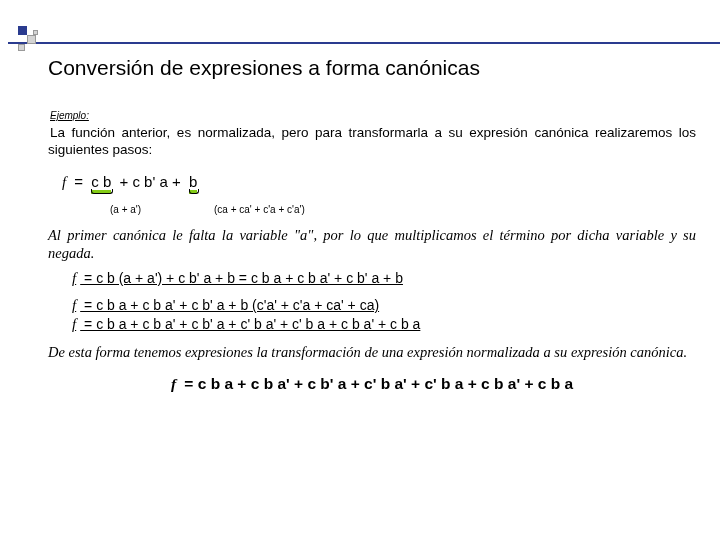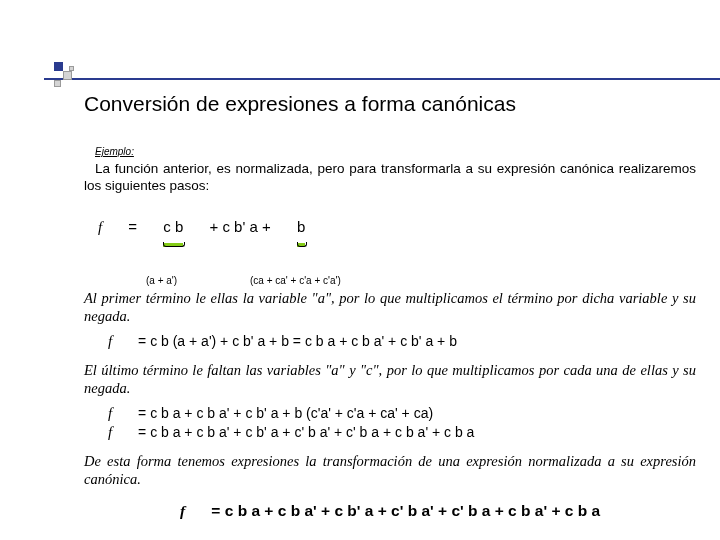--- a/index.html
+++ b/index.html
@@ -1,15 +1,15 @@
 <!DOCTYPE html>
 <html><head>
 <meta charset="utf-8">
 <style>
-  * { margin: 11px; padding: 0; box-sizing: border-box; }
+  * { margin: 2px; padding: 0; box-sizing: border-box; }
   body {
     width: 720px;
     height: 540px;
     background: #fff;
     font-family: Arial, Helvetica, sans-serif;
     color: #000;
     position: relative;
     overflow: hidden;
   }
   .decor {
@@ -67,21 +67,21 @@
   }
   .eq-f {
     font-family: "Times New Roman", serif;
     font-style: italic;
     font-size: 15px;
   }
   .underbrace {
     display: inline-block;
     position: relative;
     border-bottom: 4px solid #84cc16;
-    padding-bottom: 8px;
+    padding-bottom: 0;
   }
   .underbrace::after {
     content: "";
     position: absolute;
     bottom: -4px;
     left: 0;
     width: 100%;
     height: 4px;
     border-left: 1px solid #000;
     border-right: 1px solid #000;
@@ -101,20 +101,21 @@
     font-family: Garamond, "Times New Roman", serif;
     font-style: italic;
     font-size: 14.5px;
     text-align: justify;
     line-height: 1.25;
     margin-bottom: 8px;
   }
   .eq-plain {
     font-size: 14px;
     margin: 0 0 10px 24px;
+    text-decoration: underline;
   }
   .eq-plain .eq-f {
     font-size: 15px;
   }
   .final {
     font-family: "Times New Roman", serif;
     font-weight: bold;
     font-style: italic;
     font-size: 15.5px;
     text-align: center;
@@ -146,27 +147,26 @@
   </div>
 
   <div class="eq-block">
     <span class="eq-f">f</span><span> = </span><span class="underbrace">c b</span><span> + c b' a + </span><span class="underbrace">b</span>
   </div>
   <div class="annot-row">
     <span class="annot1">(a + a')</span>
     <span class="annot2">(ca + ca' + c'a + c'a')</span>
   </div>
 
-  <div class="italic-para">Al primer término le ellas la variable "a", por lo que multiplicamos el término por dicha variable y su negada.</div>
+  <div class="italic-para">Al primer canónica le falta la variable "a", por lo que multiplicamos el término por dicha variable y su negada.</div>
 
   <div class="eq-plain">
     <span class="eq-f">f</span><span> = c b (a + a') + c b' a + b    = c b a + c b a' + c b' a + b</span>
   </div>
 
-  <div class="italic-para">El último término le faltan las variables "a" y "c", por lo que multiplicamos por cada una de ellas y su negada.</div>
 
   <div class="eq-plain" style="margin-bottom:2px">
     <span class="eq-f">f</span><span> = c b a + c b a' + c b' a + b (c'a' + c'a + ca' + ca)</span>
   </div>
   <div class="eq-plain">
     <span class="eq-f">f</span><span> = c b a + c b a' + c b' a + c' b a' + c' b a + c b a' + c b a</span>
   </div>
 
   <div class="italic-para">De esta forma tenemos expresiones la transformación de una expresión normalizada a su expresión canónica.</div>
 

